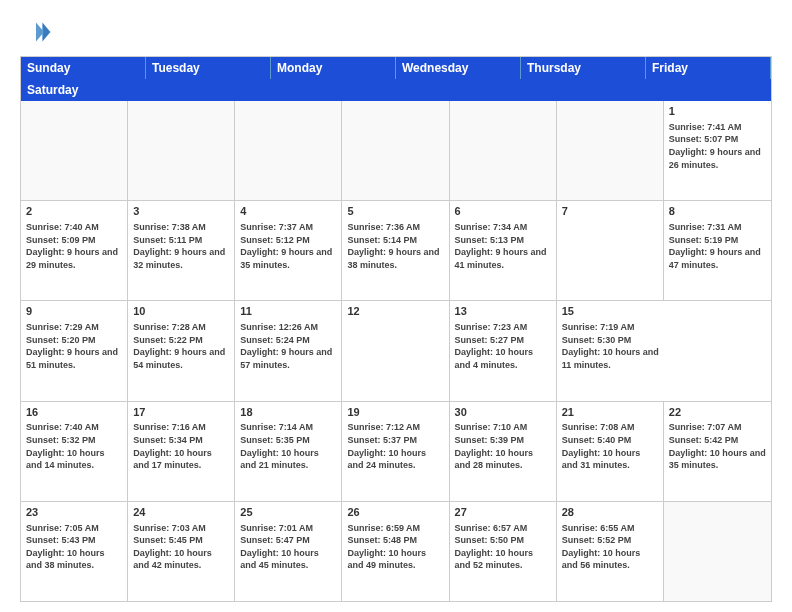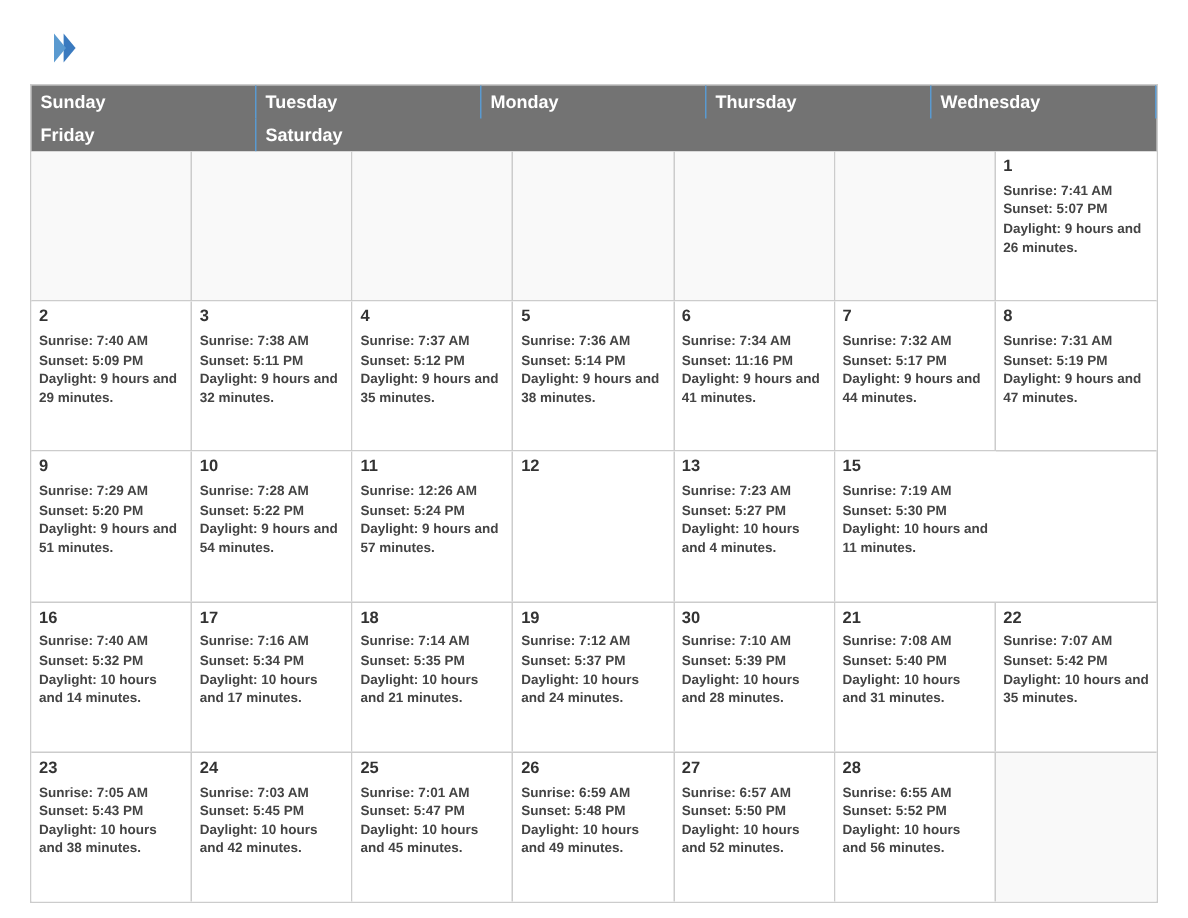--- a/index.html
+++ b/index.html
@@ -56,22 +56,22 @@
       color: #555;
     }
     .calendar {
       flex: 1;
       display: flex;
       flex-direction: column;
       border: 1px solid #ccc;
     }
     .cal-header {
       display: grid;
-      grid-template-columns: repeat(5, 1fr);
-      background: #737373;
+      grid-template-columns: repeat(6, 1fr);
+      background: #1d4ed8;
     }
     .cal-header-cell {
       color: #fff;
       font-size: 12px;
       font-weight: bold;
       padding: 4px 6px;
       border-right: 1px solid #5a9ad0;
     }
     .cal-header-cell:last-child { border-right: none; }
     .cal-body {
@@ -129,22 +129,22 @@
       <h1></h1>
       <h2></h2>
     </div>
   </div>
 
   <div class="calendar">
     <div class="cal-header">
     <div class="cal-header-cell">Sunday</div>
         <div class="cal-header-cell">Tuesday</div>
         <div class="cal-header-cell">Monday</div>
+        <div class="cal-header-cell">Wednesday</div>
         <div class="cal-header-cell">Thursday</div>
-        <div class="cal-header-cell">Wednesday</div>
         <div class="cal-header-cell">Friday</div>
         <div class="cal-header-cell">Saturday</div>
       </div>
     <div class="cal-body">
     <div class="cal-row">
           <div class="cal-cell empty"></div>
           <div class="cal-cell empty"></div>
           <div class="cal-cell empty"></div>
           <div class="cal-cell empty"></div>
           <div class="cal-cell empty"></div>
@@ -177,28 +177,25 @@
           </div>
           <div class="cal-cell">
             <span class="day-num">5</span>
             <div class="info">Sunrise: 7:36 AM
 Sunset: 5:14 PM
 Daylight: 9 hours and 38 minutes.</div>
           </div>
           <div class="cal-cell">
             <span class="day-num">6</span>
             <div class="info">Sunrise: 7:34 AM
-Sunset: 11:16 PM
+Sunset: 5:13 PM
 Daylight: 9 hours and 41 minutes.</div>
           </div>
           <div class="cal-cell">
             <span class="day-num">7</span>
-            <div class="info">Sunrise: 7:32 AM
-Sunset: 5:17 PM
-Daylight: 9 hours and 44 minutes.</div>
           </div>
           <div class="cal-cell">
             <span class="day-num">8</span>
             <div class="info">Sunrise: 7:31 AM
 Sunset: 5:19 PM
 Daylight: 9 hours and 47 minutes.</div>
           </div>
         </div>
         <div class="cal-row">
           <div class="cal-cell">

